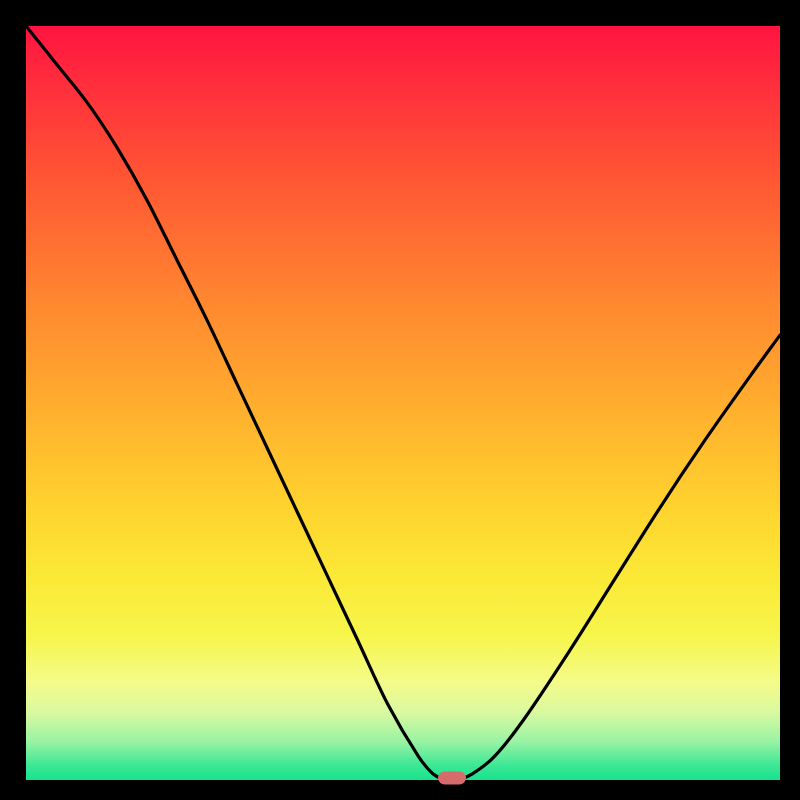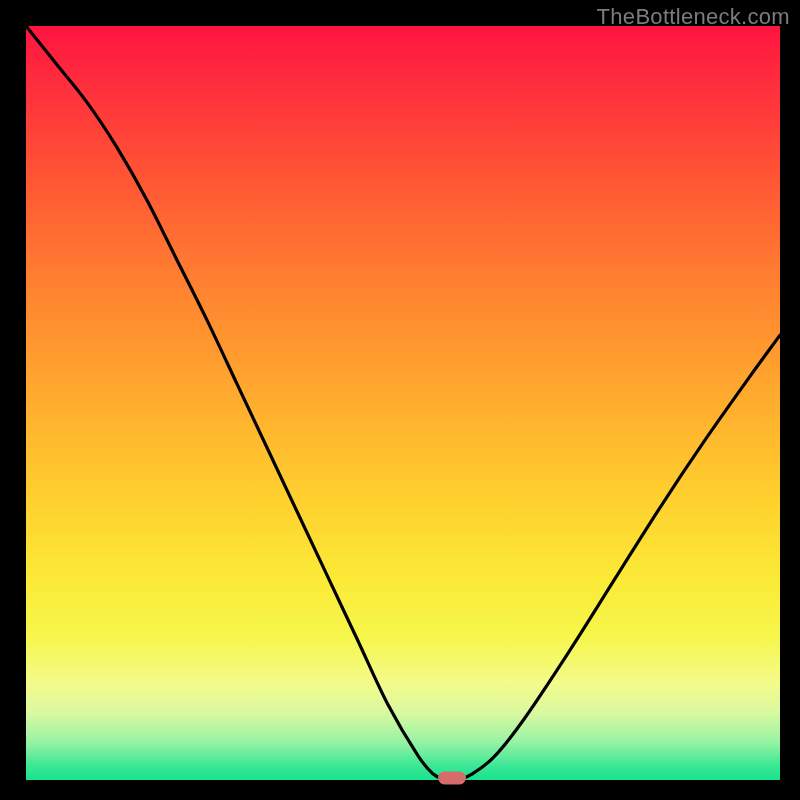--- a/index.html
+++ b/index.html
@@ -73,21 +73,20 @@
     border-radius: 7px;
     background: #d66b6b;
     z-index: 15;
     transform: translate(-50%, -50%);
   }
 </style>
 </head>
 <body>
 
 <div class="frame">
-  <div class="watermark">TheBottleneck.com</div>
 
   <div class="plot-wrap">
     <div class="gradient"></div>
 
     <svg class="curve" viewBox="0 0 754 754" preserveAspectRatio="none">
       <path d="M 0.0 0.0 C 5.0 6.3, 20.1 25.1, 30.2 37.7 C 40.2 50.3, 50.3 61.6, 60.3 75.4 C 70.4 89.2, 80.4 104.3, 90.5 120.6 C 100.5 137.0, 110.6 154.6, 120.6 173.4 C 130.7 192.3, 140.7 213.6, 150.8 233.7 C 160.9 253.8, 170.9 273.3, 181.0 294.1 C 191.0 314.8, 201.1 336.8, 211.1 358.1 C 221.2 379.5, 231.2 400.9, 241.3 422.2 C 251.3 443.6, 261.4 465.0, 271.4 486.3 C 281.5 507.7, 291.5 529.1, 301.6 550.4 C 311.7 571.8, 321.7 593.1, 331.8 614.5 C 341.8 635.9, 351.9 659.4, 361.9 678.6 C 372.0 697.8, 384.5 718.3, 392.1 729.9 C 399.6 741.4, 402.8 744.1, 407.2 748.0 C 411.6 751.9, 414.1 752.4, 418.5 753.2 C 422.9 754.1, 429.2 754.0, 433.5 753.2 C 437.9 752.5, 439.2 752.4, 444.9 748.7 C 450.5 745.1, 458.7 740.6, 467.5 731.4 C 476.3 722.2, 485.1 711.3, 497.6 693.7 C 510.2 676.1, 527.8 649.1, 542.9 625.8 C 558.0 602.6, 573.0 578.1, 588.1 554.2 C 603.2 530.3, 618.3 505.8, 633.4 482.6 C 648.4 459.3, 663.5 436.7, 678.6 414.7 C 693.7 392.7, 711.3 368.2, 723.8 350.6 C 736.4 333.0, 749.0 316.1, 754.0 309.1" fill="none" stroke="#000" stroke-width="3.2" stroke-linecap="round" stroke-linejoin="round"></path>
     </svg>
 
     <div class="marker" style="left: 426.01px; top: 751.738px; background: rgb(214, 107, 107);"></div>
   </div>

